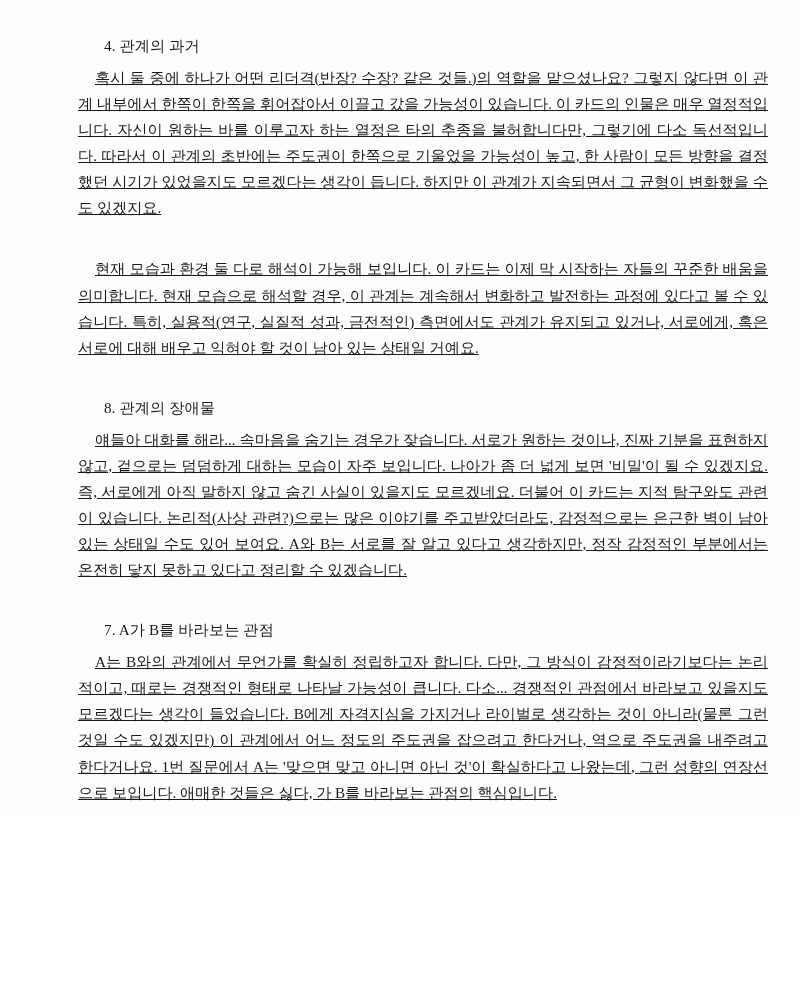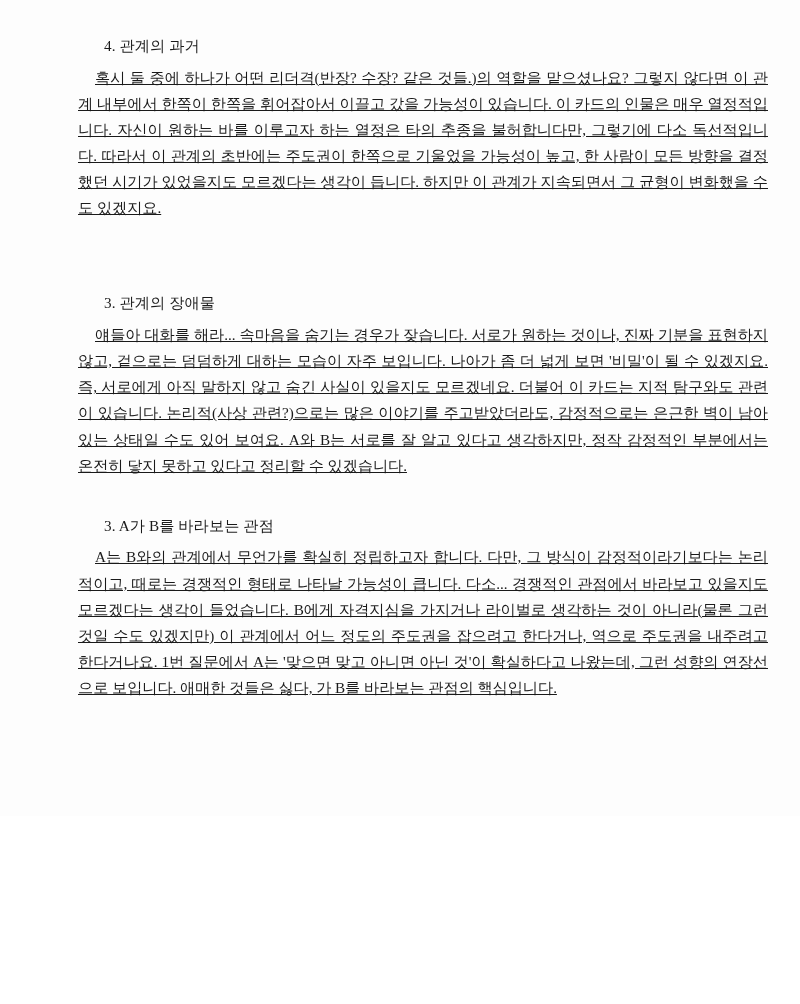--- a/index.html
+++ b/index.html
@@ -55,29 +55,30 @@
 <div class="page">
 
   <div class="section">
     <h3 class="section-heading">4. 관계의 과거</h3>
     <p class="para">혹시 둘 중에 하나가 어떤 리더격(반장? 수장? 같은 것들.)의 역할을 맡으셨나요? 그렇지 않다면 이 관계 내부에서 한쪽이 한쪽을 휘어잡아서 이끌고 갔을 가능성이 있습니다. 이 카드의 인물은 매우 열정적입니다. 자신이 원하는 바를 이루고자 하는 열정은 타의 추종을 불허합니다만, 그렇기에 다소 독선적입니다. 따라서 이 관계의 초반에는 주도권이 한쪽으로 기울었을 가능성이 높고, 한 사람이 모든 방향을 결정했던 시기가 있었을지도 모르겠다는 생각이 듭니다. 하지만 이 관계가 지속되면서 그 균형이 변화했을 수도 있겠지요.</p>
   </div>
 
   <div class="gap-lg"></div>
 
   <div class="section">
+    <p class="para">현재 모습과 환경 둘 다로 해석이 가능해 보입니다. 이 카드는 이제 막 시작하는 자들의 꾸준한 배움을 의미합니다. 현재 모습으로 해석할 경우, 이 관계는 계속해서 변화하고 발전하는 과정에 있다고 볼 수 있습니다. 특히, 실용적(연구, 실질적 성과, 금전적인) 측면에서도 관계가 유지되고 있거나, 서로에게, 혹은 서로에 대해 배우고 익혀야 할 것이 남아 있는 상태일 거예요.</p>
   </div>
 
   <div class="gap-lg"></div>
 
   <div class="section">
-    <h3 class="section-heading">3. 관계의 장애물</h3>
+    <h3 class="section-heading">8. 관계의 장애물</h3>
     <p class="para">얘들아 대화를 해라... 속마음을 숨기는 경우가 잦습니다. 서로가 원하는 것이나, 진짜 기분을 표현하지 않고, 겉으로는 덤덤하게 대하는 모습이 자주 보입니다. 나아가 좀 더 넓게 보면 '비밀'이 될 수 있겠지요. 즉, 서로에게 아직 말하지 않고 숨긴 사실이 있을지도 모르겠네요. 더불어 이 카드는 지적 탐구와도 관련이 있습니다. 논리적(사상 관련?)으로는 많은 이야기를 주고받았더라도, 감정적으로는 은근한 벽이 남아있는 상태일 수도 있어 보여요. A와 B는 서로를 잘 알고 있다고 생각하지만, 정작 감정적인 부분에서는 온전히 닿지 못하고 있다고 정리할 수 있겠습니다.</p>
   </div>
 
   <div class="gap-lg"></div>
 
   <div class="section">
-    <h3 class="section-heading">3. A가 B를 바라보는 관점</h3>
+    <h3 class="section-heading">7. A가 B를 바라보는 관점</h3>
     <p class="para">A는 B와의 관계에서 무언가를 확실히 정립하고자 합니다. 다만, 그 방식이 감정적이라기보다는 논리적이고, 때로는 경쟁적인 형태로 나타날 가능성이 큽니다. 다소... 경쟁적인 관점에서 바라보고 있을지도 모르겠다는 생각이 들었습니다. B에게 자격지심을 가지거나 라이벌로 생각하는 것이 아니라(물론 그런 것일 수도 있겠지만) 이 관계에서 어느 정도의 주도권을 잡으려고 한다거나, 역으로 주도권을 내주려고 한다거나요. 1번 질문에서 A는 '맞으면 맞고 아니면 아닌 것'이 확실하다고 나왔는데, 그런 성향의 연장선으로 보입니다. 애매한 것들은 싫다, 가 B를 바라보는 관점의 핵심입니다.</p>
   </div>
 
 </div>
 
 </body></html>

